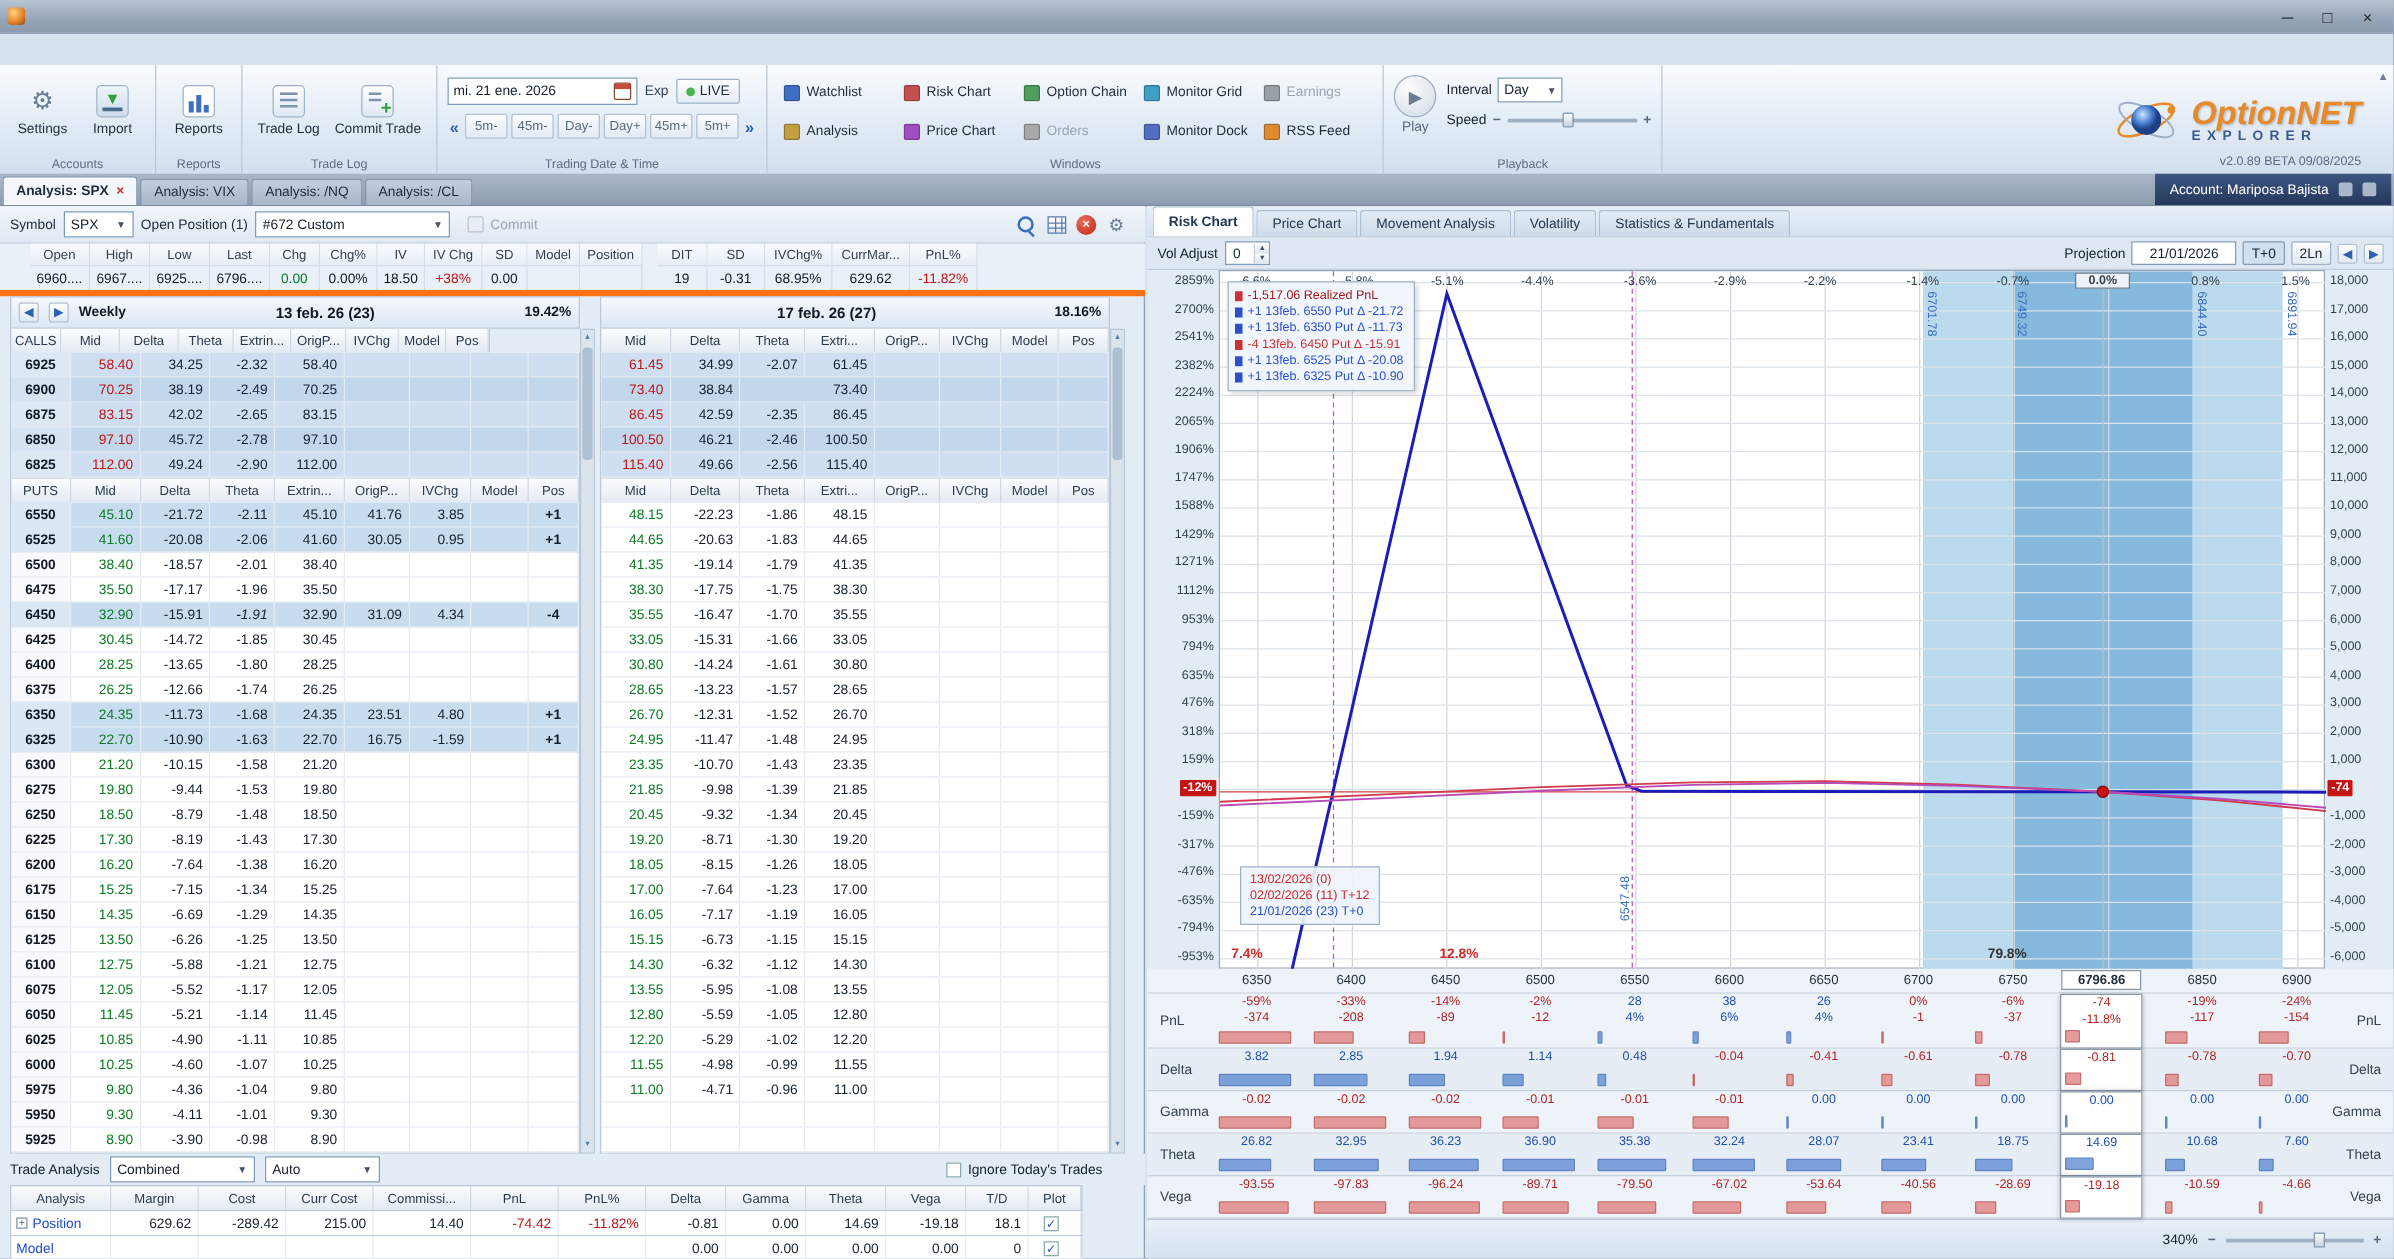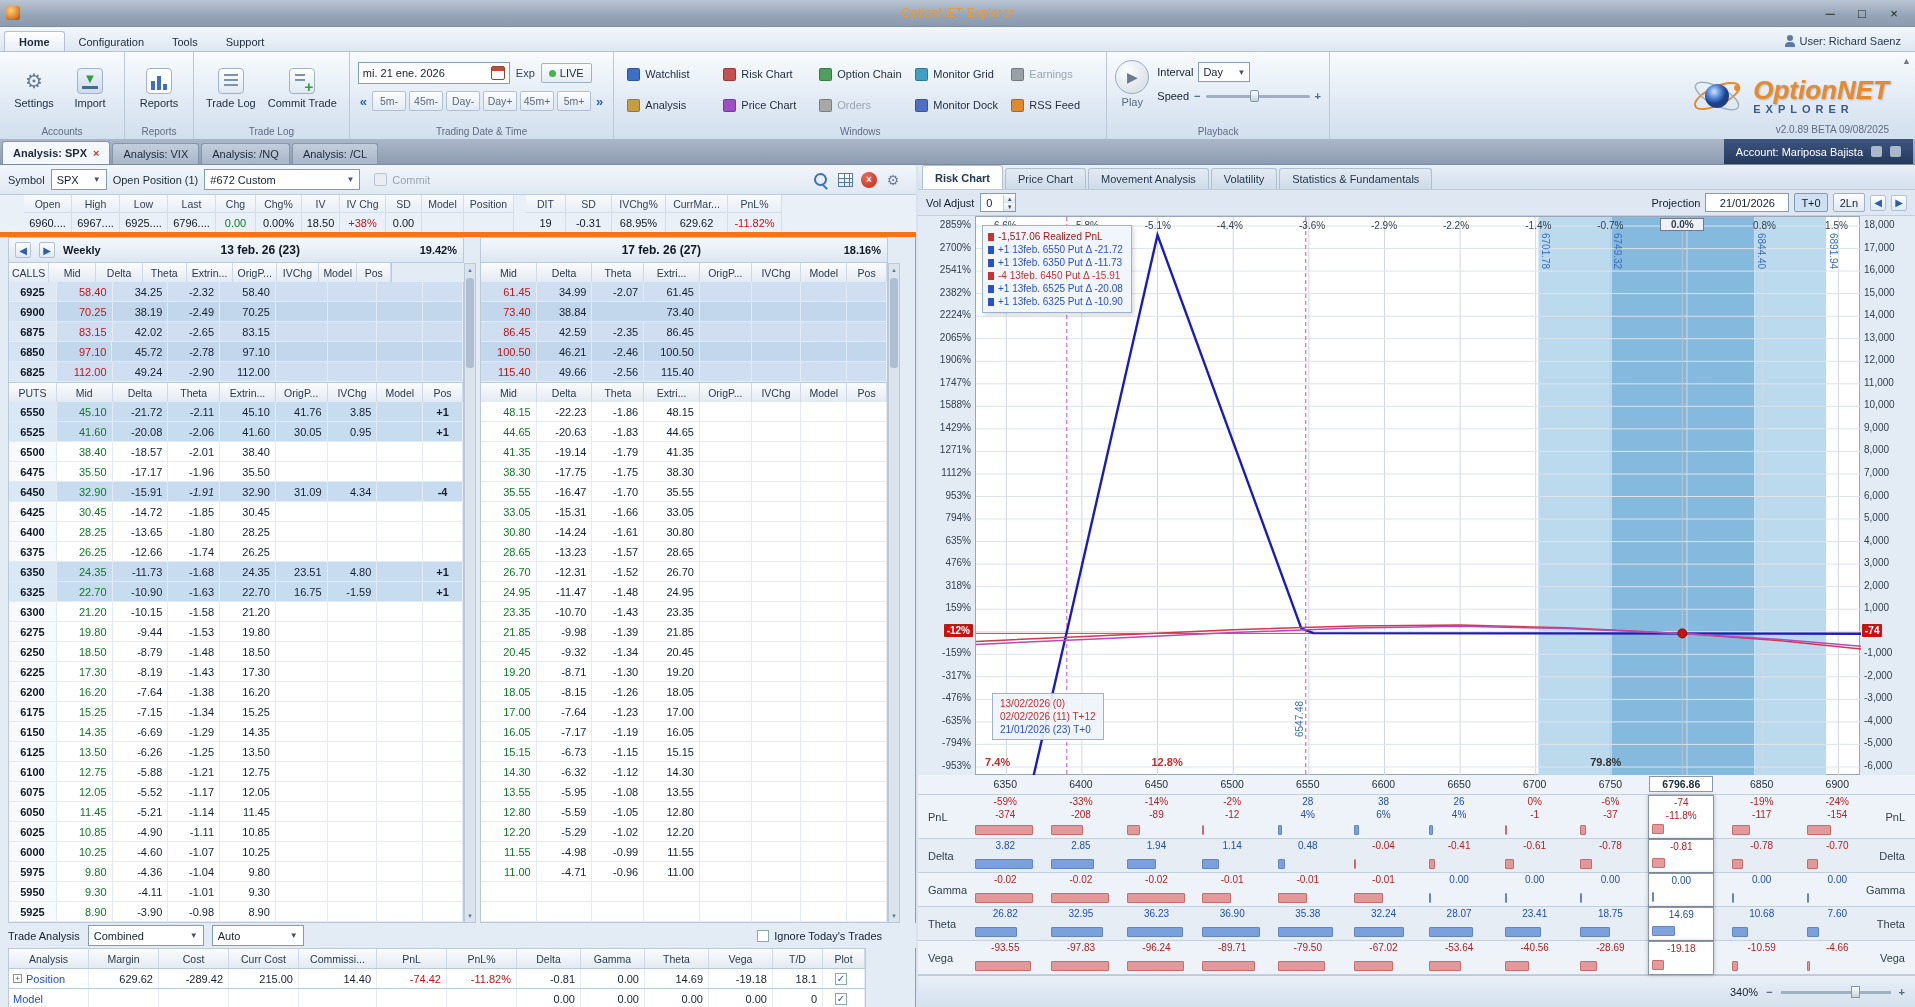--- a/index.html
+++ b/index.html
@@ -191,38 +191,27 @@
 .zoomtrack .thumb{position:absolute;left:70px;top:1px;width:9px;height:12px;background:linear-gradient(#fdfdfd,#c7d3e0);border:1px solid #8196ad}
 svg text{font-family:"Liberation Sans",sans-serif}
 </style>
 </head>
 <body>
 
 <div id="app">
 
   <div id="titlebar" class="abs">
     <div id="app-icon"></div>
-    <div id="title-text">OptionNET Explorer</div>
     <div id="winbtns">
       <div class="winbtn">─</div>
       <div class="winbtn">□</div>
       <div class="winbtn">×</div>
     </div>
   </div>
 
-  <div id="menubar" class="abs">
-    <div class="menu-item active">Home</div>
-    <div class="menu-item">Configuration</div>
-    <div class="menu-item">Tools</div>
-    <div class="menu-item">Support</div>
-    <div id="user-label">
-      <span class="person-icon"></span>
-      <span>User: Richard Saenz</span>
-    </div>
-  </div>
 
   <div id="ribbon" class="abs">
     <div class="rgroup">
       <div class="rbtns">
         <div class="bigbtn">
           <div class="bicon gear-glyph">⚙</div>
           <span>Settings</span>
         </div>
         <div class="bigbtn">
           <div class="bicon import-glyph"></div>

